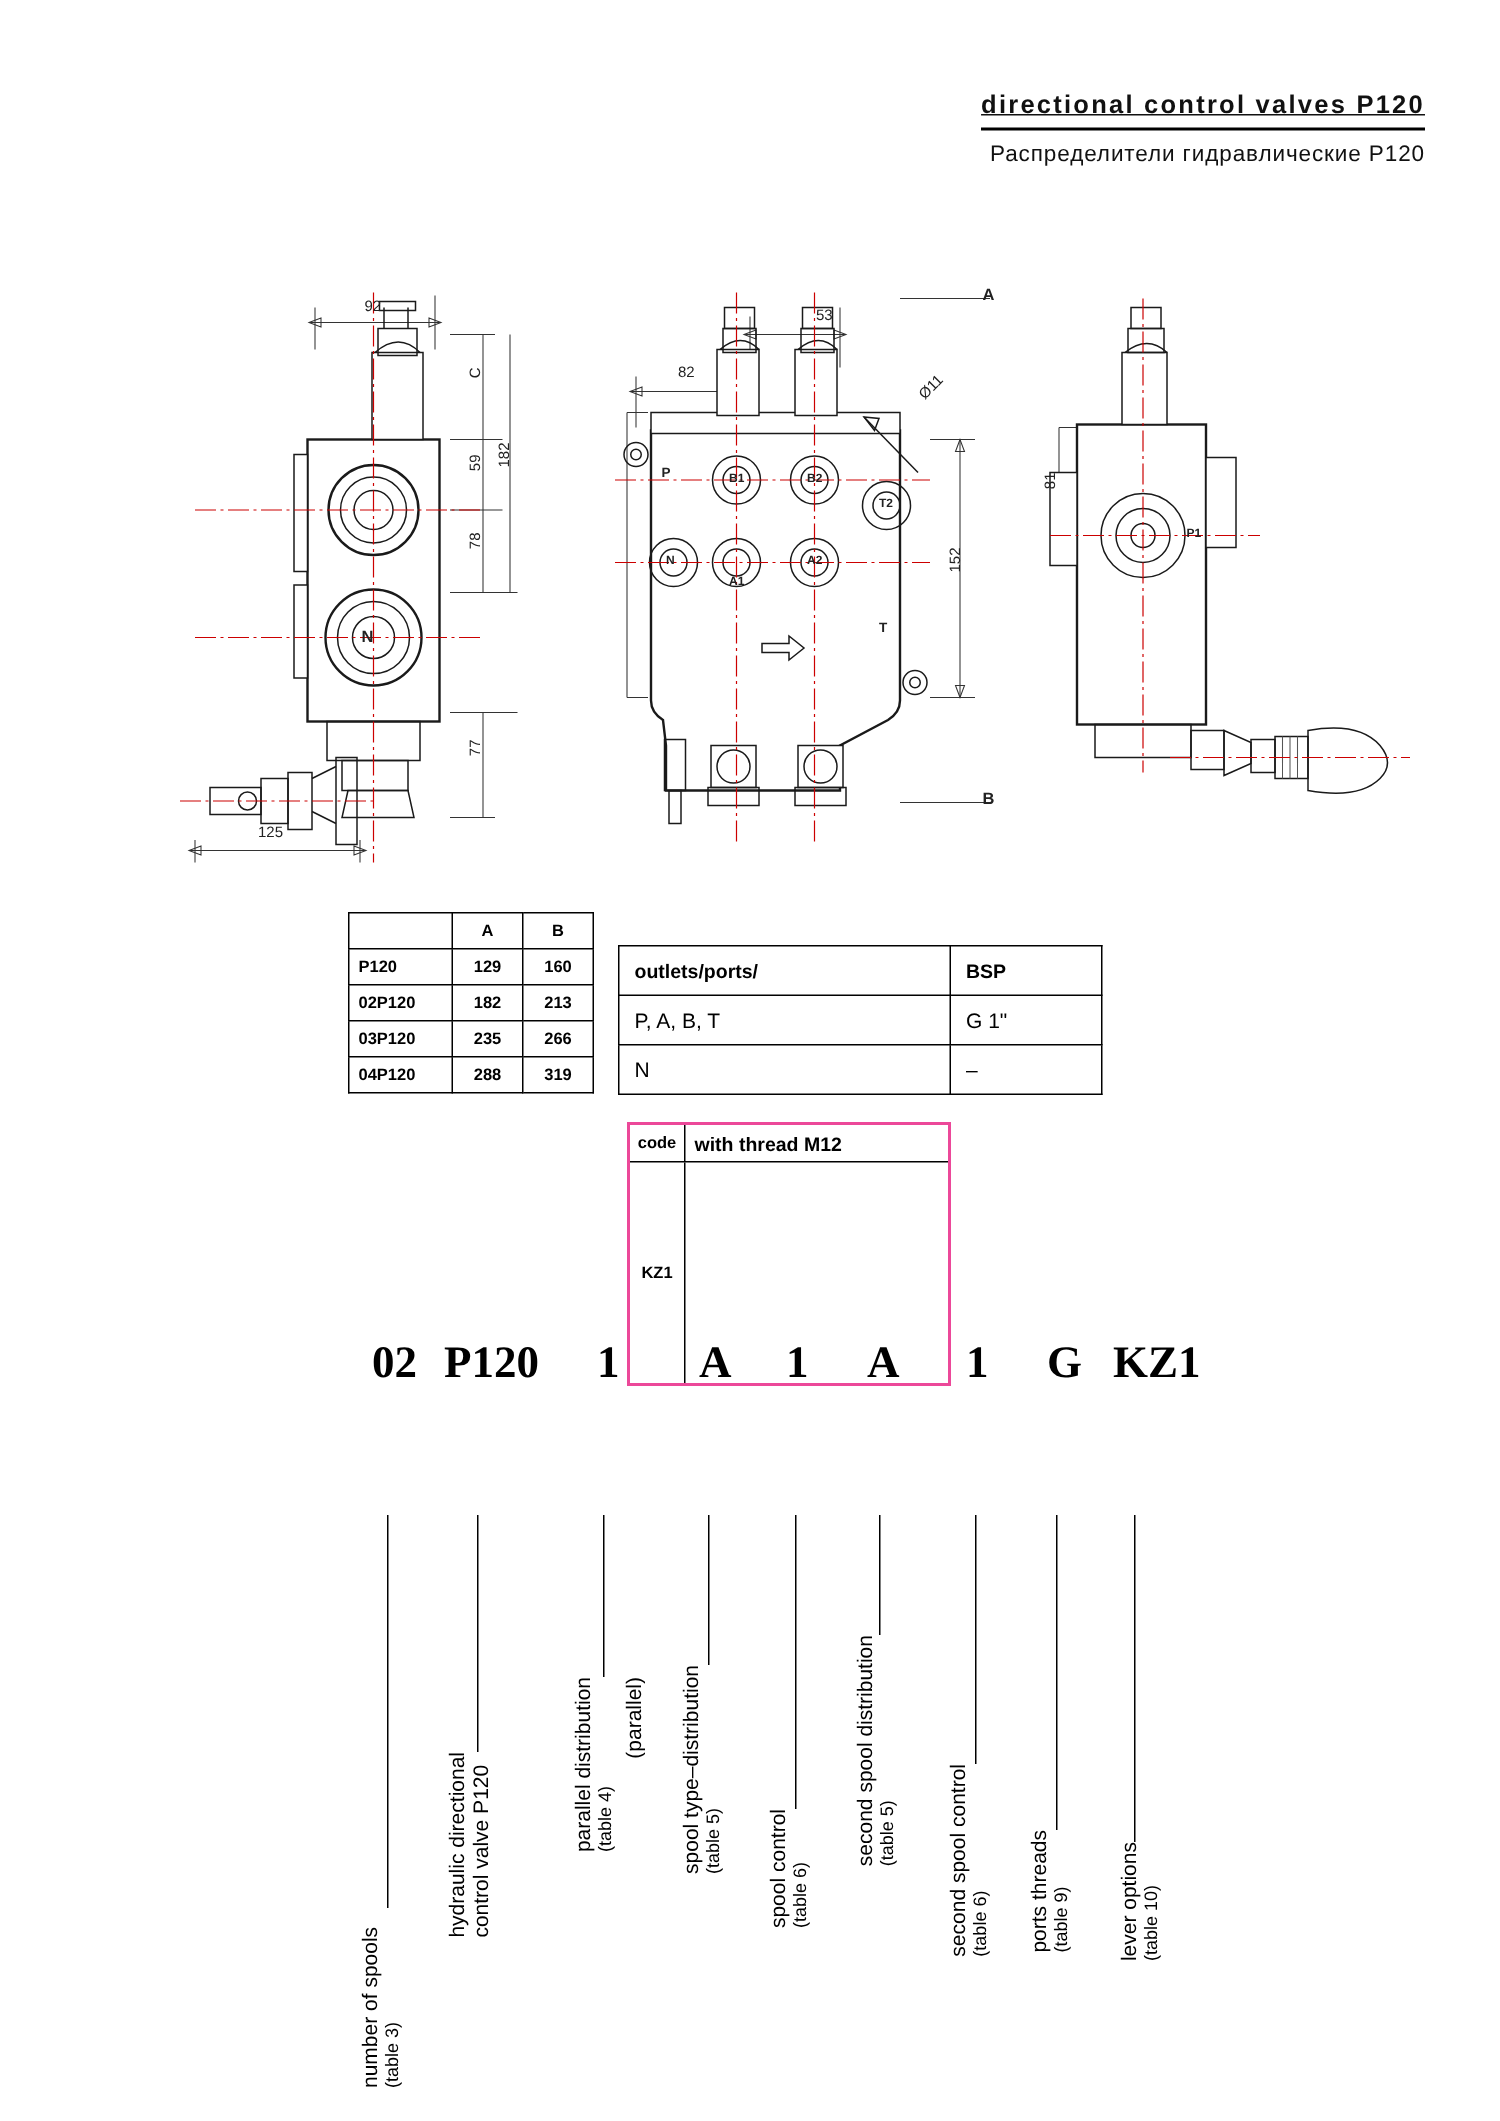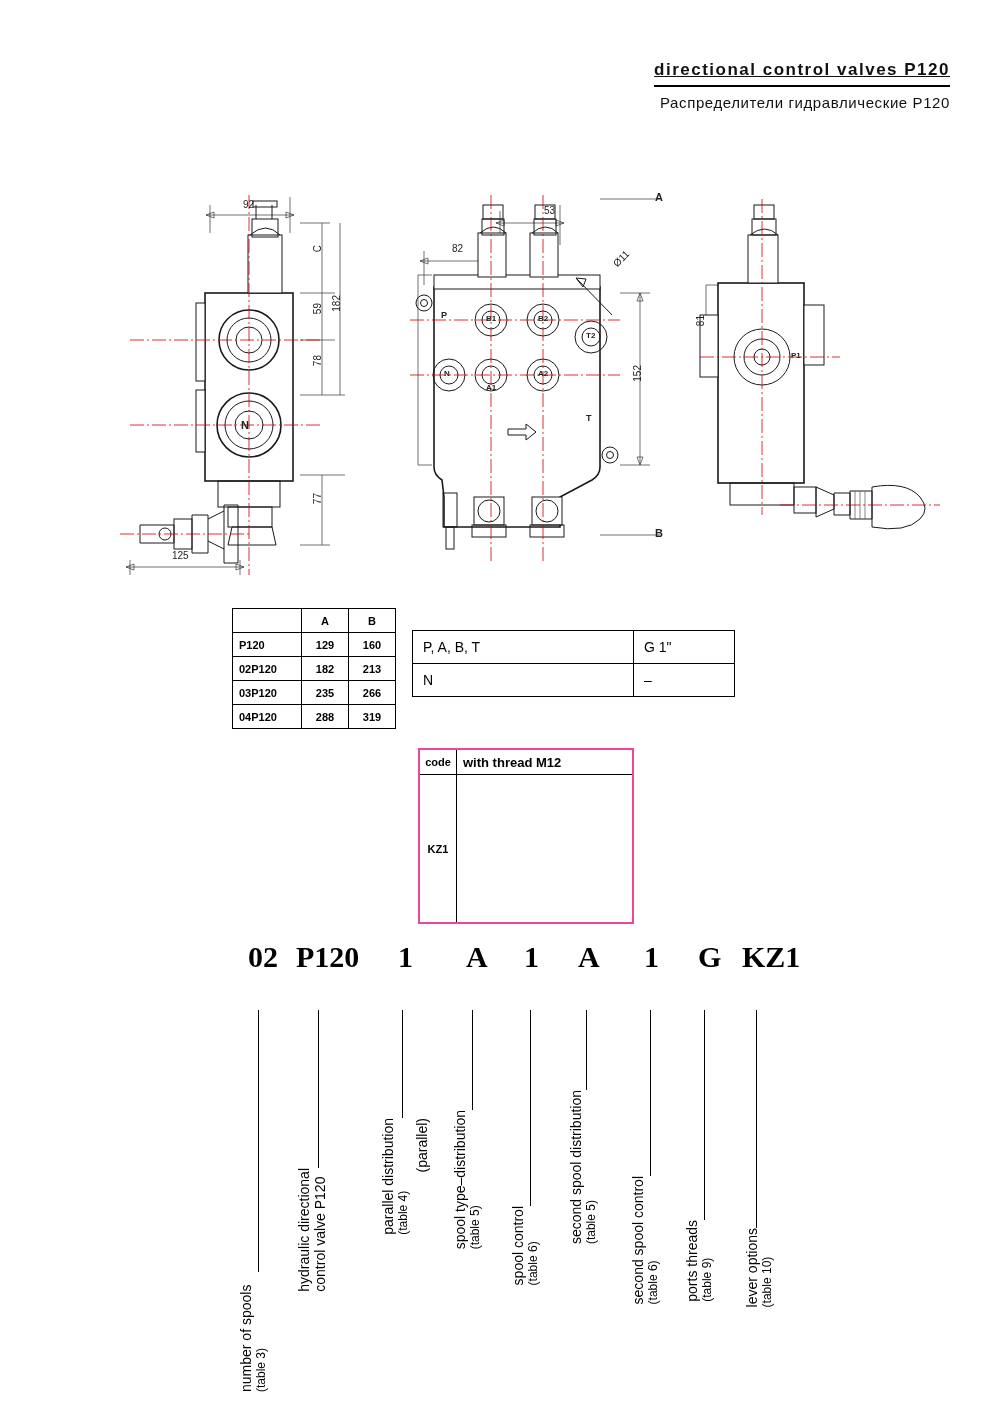--- a/index.html
+++ b/index.html
@@ -49,21 +49,21 @@
   .codebox{position:absolute;left:418px;top:748px;width:212px;height:172px;border:2px solid #ec4899;}
   .codebox .hd{height:24px;border-bottom:1px solid #000;display:flex;}
   .codebox .hd .c1{width:36px;border-right:1px solid #000;font-size:11px;font-weight:bold;display:flex;align-items:center;justify-content:center;}
   .codebox .hd .c2{flex:1;font-size:13px;font-weight:bold;display:flex;align-items:center;padding-left:6px;}
   .codebox .bd{height:147px;display:flex;}
   .codebox .bd .c1{width:36px;border-right:1px solid #000;font-size:11px;font-weight:bold;display:flex;align-items:center;justify-content:center;}
   .codebox .bd .c2{flex:1;position:relative;}
   .codebox .bd .cap{position:absolute;left:12px;top:6px;font-size:10px;font-weight:bold;}
 
   
-  .codestr{position:absolute;left:0;top:940px;width:996px;height:70px;}
+  .codestr{position:absolute;left:0;top:892px;width:996px;height:70px;}
   .codestr span{position:absolute;font-family:"Liberation Serif",serif;font-size:30px;font-weight:bold;}
 
   
   .legend{position:absolute;left:0;top:1010px;width:1000px;height:390px;}
   .leg{position:absolute;writing-mode:vertical-rl;transform:rotate(180deg);font-size:14px;white-space:nowrap;}
   .leg .sub{font-size:12px;}
   .legline{position:absolute;background:#000;width:1px;}
 </style>
 </head>
 <body>
@@ -258,20 +258,24 @@
     <tr>
       <td class="name">04P120</td>
       <td>288</td>
       <td>319</td>
     </tr>
   </tbody>
     </table>
 
   <table class="tbl ports">
     <tbody>
+        <tr>
+      <td class="h lft">outlets/ports/</td>
+      <td class="h bsp">BSP</td>
+    </tr>
     <tr>
       <td class="lft">P, A, B, T</td>
       <td class="bsp">G 1"</td>
     </tr>
     <tr>
       <td class="lft">N</td>
       <td class="bsp">–</td>
     </tr>
   </tbody>
     </table>

